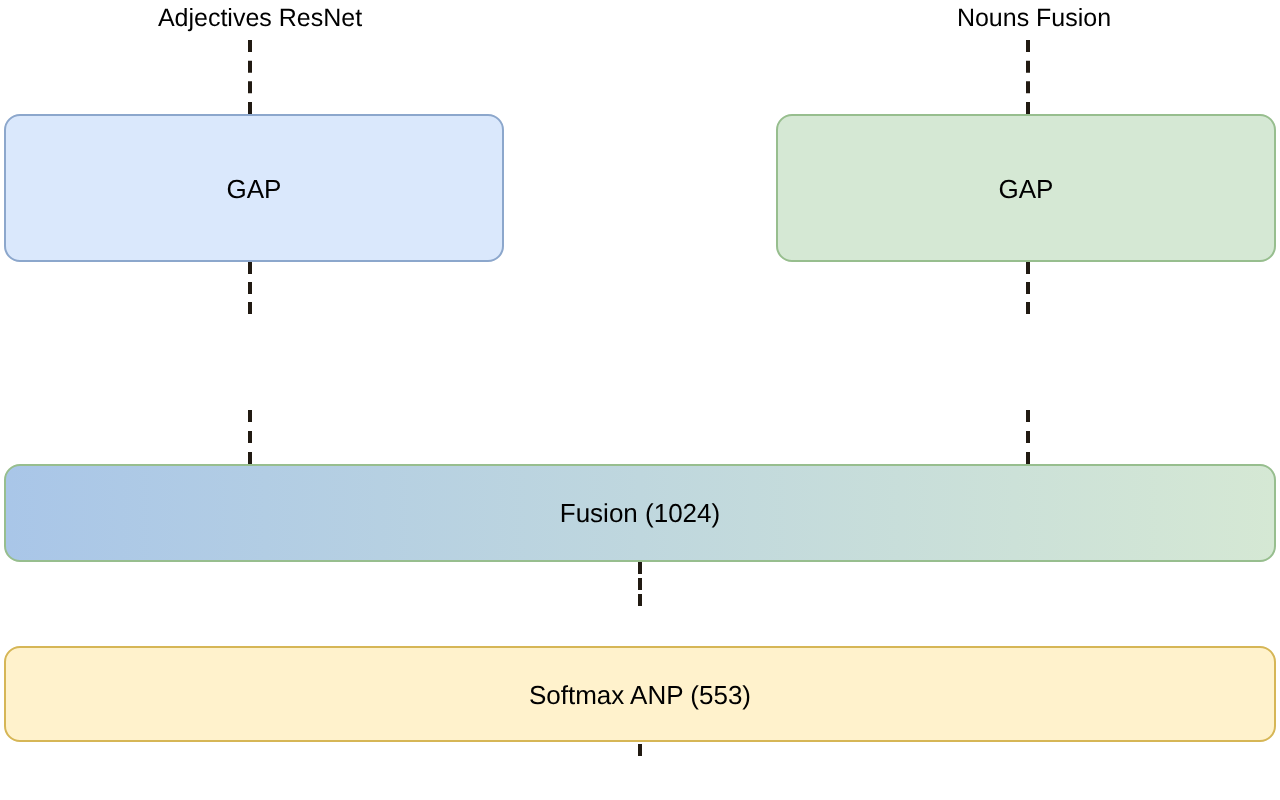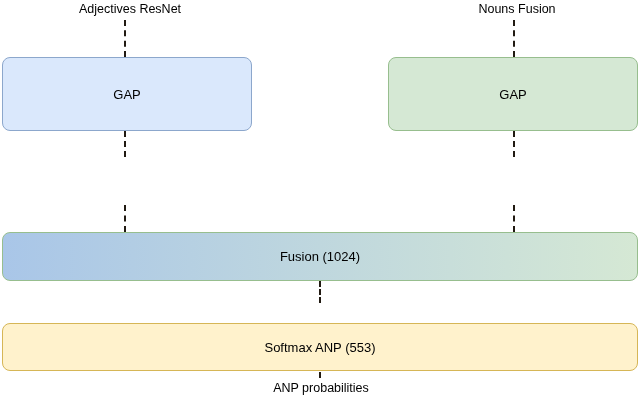--- a/index.html
+++ b/index.html
@@ -70,15 +70,14 @@
   <div class="node node-blue" style="left:2px; top:57px; width:250px; height:74px;">GAP</div>
 
   <div class="node node-green" style="left:388px; top:57px; width:250px; height:74px;">GAP</div>
 
 
 
   <div class="node node-fusion" style="left:2px; top:232px; width:636px; height:49px;">Fusion (1024)</div>
 
   <div class="node node-yellow" style="left:2px; top:303px; width:636px; height:48px;margin-top:20px;">Softmax ANP (553)</div>
 
-  <div class="io-label" style="left:321px; top:381px;">ANP probabilities</div>
 
 </div>
 
 </body></html>

